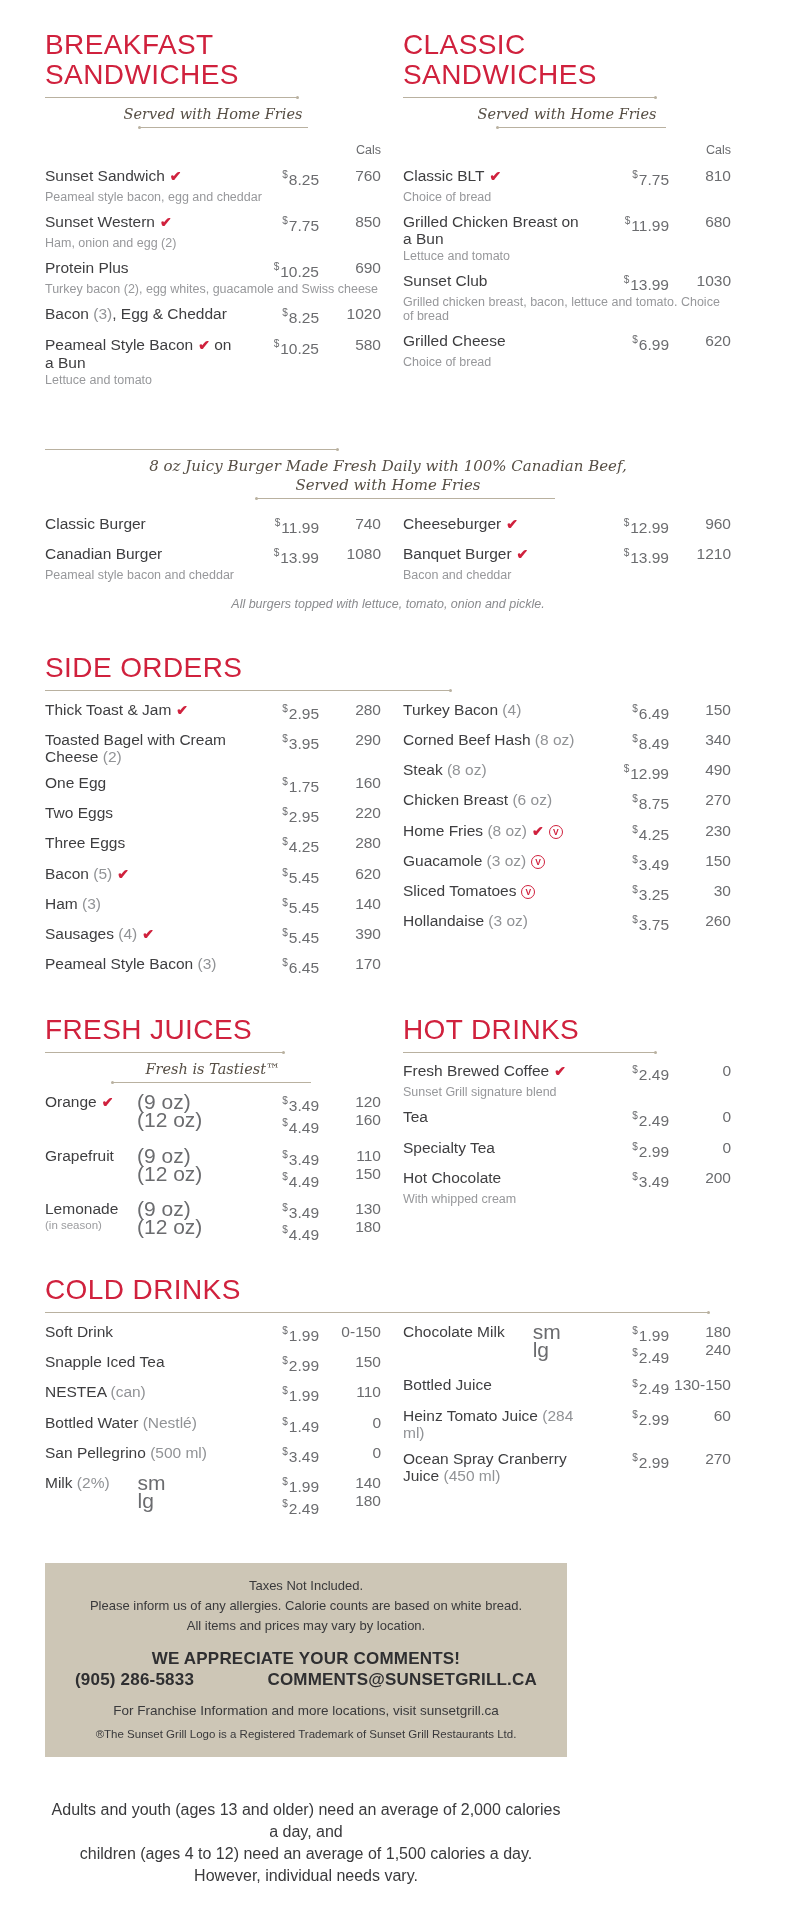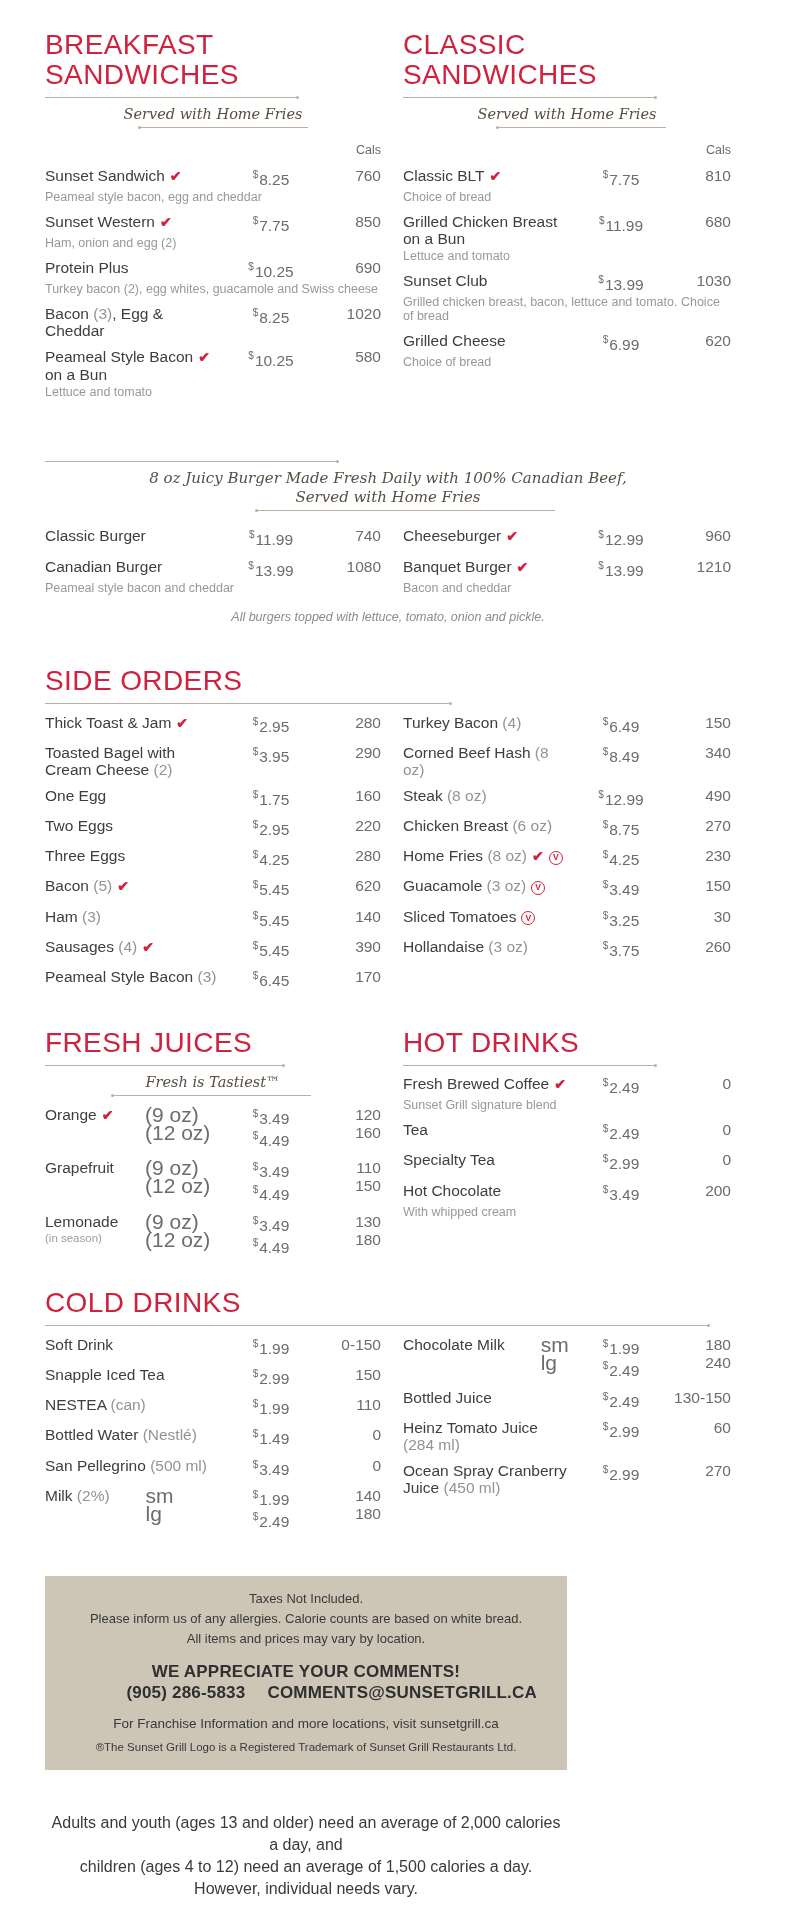--- a/index.html
+++ b/index.html
@@ -41,42 +41,42 @@
   .subtitle{margin:7px 0 0;text-align:center;font-family:"DejaVu Serif",serif;font-style:italic;font-size:14.5px;line-height:19px;color:#564e44;}
   .sec-burgers .subtitle{font-size:15px;}
 
   .calshead{font-size:12.5px;color:var(--num);text-align:right;margin:15px 0 5px;}
   .items{margin-top:10px;}
   .sec-burgers .items{margin-top:16px;}
   .sec-hot .items{margin-top:9px;}
   .twocol{display:grid;grid-template-columns:336px 328px;column-gap:22px;}
   .icol{min-width:0;}
 
-  .item{display:grid;grid-template-columns:1fr 80px 58px;grid-template-areas:"n p c" "d d d";column-gap:12px;margin-bottom:9px;}
+  .item{display:grid;grid-template-columns:1fr 80px 58px;grid-template-areas:"n p c" "d d d";column-gap:4px;margin-bottom:9px;}
   .item.sized{grid-template-columns:auto 1fr 80px 58px;grid-template-areas:"n l p c" "d d d d";}
   .sec-juices .item.sized{grid-template-columns:88px 1fr 80px 58px;}
   .sec-cold .item.sized .ilabels{padding-left:24px;}
   .iname{grid-area:n;font-size:15.5px;line-height:17px;color:var(--name);}
   .ilabels{grid-area:l;font-size:21px;line-height:18px;color:var(--num);}
-  .iprice{grid-area:p;text-align:center;font-size:15.5px;line-height:17px;color:var(--num);white-space:nowrap;}
+  .iprice{grid-area:p;text-align:right;font-size:15.5px;line-height:17px;color:var(--num);white-space:nowrap;}
   .icals{grid-area:c;text-align:right;font-size:15.5px;line-height:17px;color:var(--num);}
   .idesc{grid-area:d;font-size:12.5px;line-height:14px;color:var(--desc);margin-top:2px;}
   .pline,.cline{line-height:18px;}
   .cur{font-size:10px;position:relative;top:-1px;margin-right:1px;}
   .lt{color:var(--lt);}
   .chk{color:var(--red);font-size:14px;margin-left:5px;font-weight:bold;}
   .veg{display:inline-flex;align-items:center;justify-content:center;width:12px;height:12px;border:1.4px solid var(--red);border-radius:50%;color:var(--red);font-size:8.5px;font-weight:bold;margin-left:5px;position:relative;top:-1px;}
   .nnote{display:block;font-size:11.5px;line-height:13px;color:#9b9c9f;margin-top:2px;}
   .secnote{margin-top:6px;text-align:center;font-style:italic;font-size:12.5px;color:#8a8b8e;}
 
   .tanbox{margin-top:36px;background:var(--tan);text-align:center;padding:13px 30px 15px;}
   .fline{margin:0;font-size:13px;line-height:20px;color:#39393b;}
   .fbold{margin:0;font-size:17px;line-height:21px;font-weight:bold;color:#2f2f31;letter-spacing:.2px;}
   .fbold.first{margin-top:12px;}
-  .contact{display:flex;justify-content:flex-end;gap:22px;}
+  .contact{display:flex;justify-content:space-between;gap:22px;}
   .fline.mt{margin-top:11px;font-size:13.5px;}
   .fsmall{margin:6px 0 0;font-size:11.5px;line-height:15px;color:#39393b;}
 
   .calnote{margin-top:42px;text-align:center;font-size:16px;line-height:22px;color:#3a3a3c;}
 </style>
 </head>
 <body>
 
 <div class="page">
   <main class="grid" id="menu-grid">

